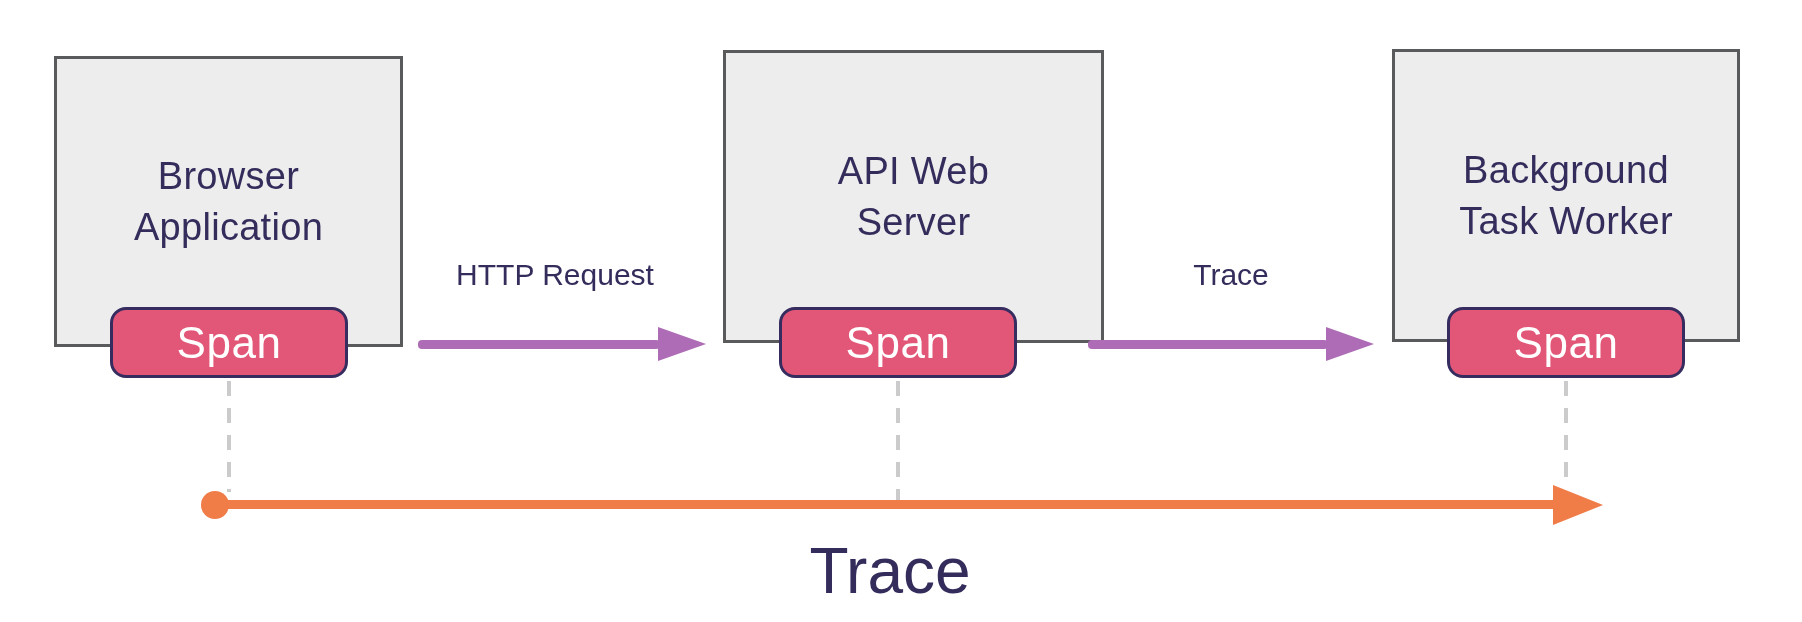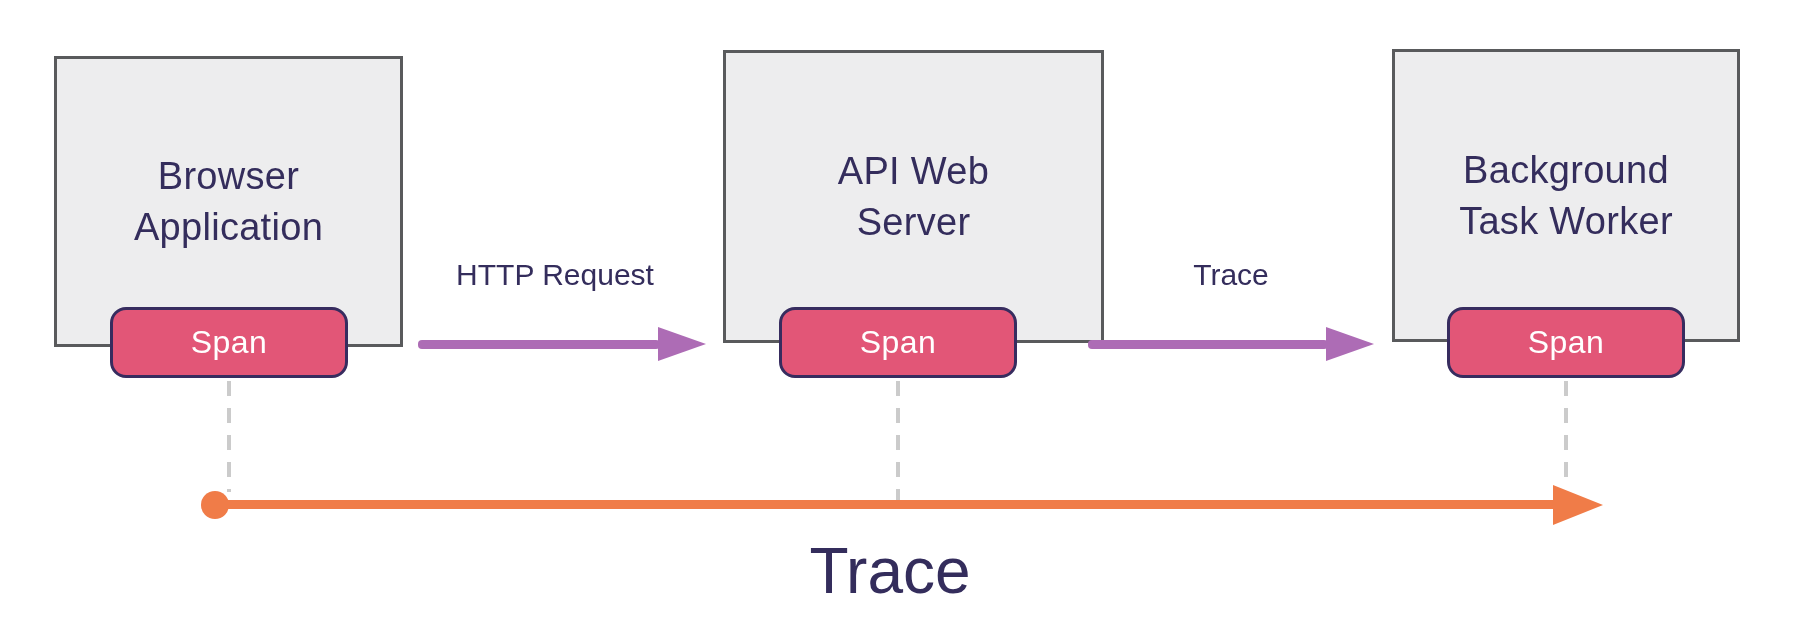--- a/index.html
+++ b/index.html
@@ -57,21 +57,21 @@
     border: 3px solid var(--span-border);
     display: flex;
     align-items: center;
     justify-content: center;
   }
   .span-1 { left: 110px;  top: 307px; }
   .span-2 { left: 779px;  top: 307px; }
   .span-3 { left: 1447px; top: 307px; }
   .span-label {
     color: var(--span-text);
-    font-size: 32px;
+    font-size: 44px;
     font-weight: 500;
     letter-spacing: 0.5px;
   }
 
   
   .edge-label {
     position: absolute;
     font-size: 30px;
     color: var(--node-text);
     transform: translateX(-50%);

